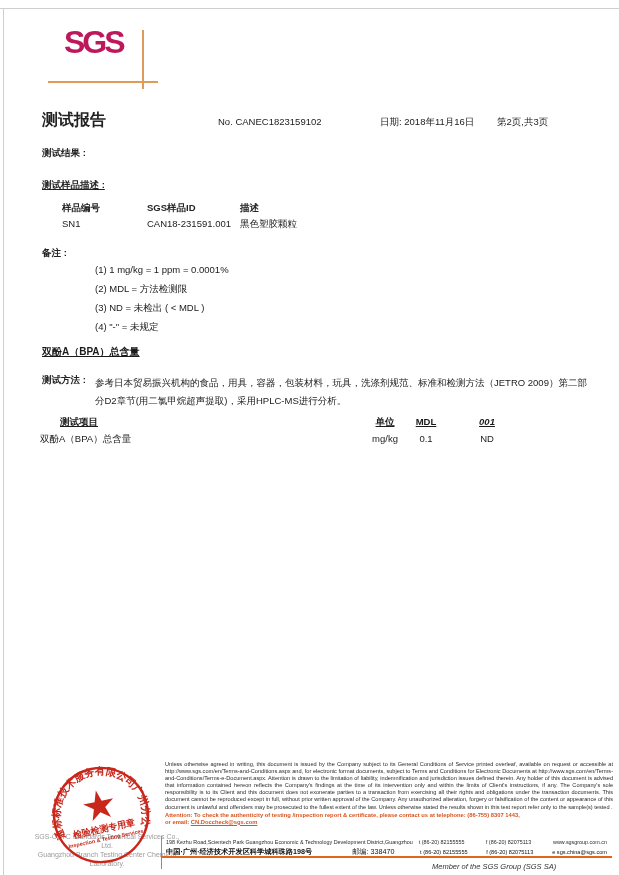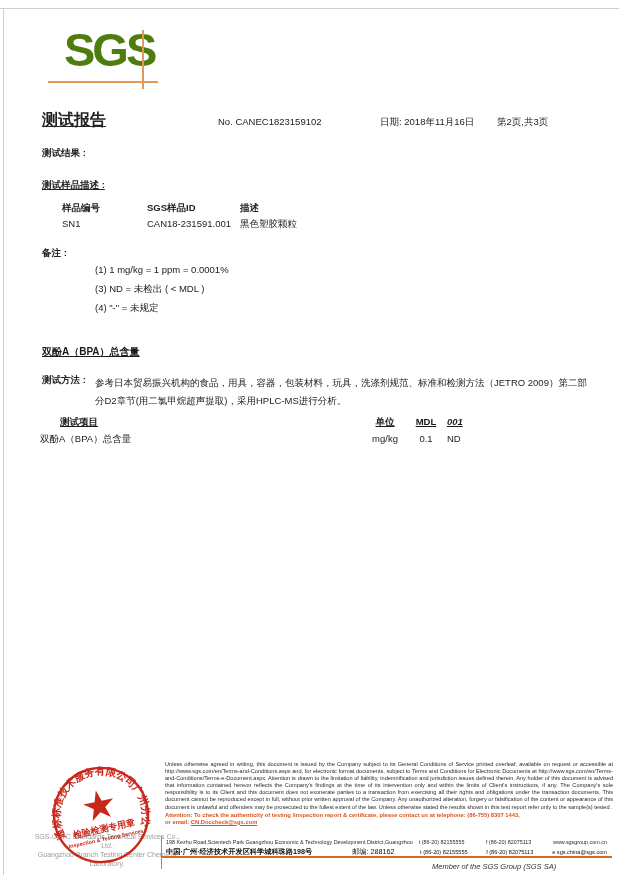--- a/index.html
+++ b/index.html
@@ -10,27 +10,27 @@
     width: 619px; height: 875px;
     background: #fff;
     overflow: hidden;
   }
   .edge-top { position:absolute; left:0; top:8px; width:619px; height:1px; background:#cfcfcf; }
   .edge-left { position:absolute; left:3px; top:8px; width:1px; height:867px; background:#cfcfcf; }
 
   
   .logo-text {
     position:absolute; left:64px; top:26px;
-    font-size:47px; font-weight:bold; color:#4d7c0f;
+    font-size:32px; font-weight:bold; color:#be185d;
     letter-spacing:-3px; line-height:1;
   }
   .crop-h { position:absolute; left:48px; top:81px; width:110px; height:2px; background:#dd9b57; }
   .crop-v { position:absolute; left:142px; top:30px; width:2px; height:59px; background:#dd9b57; }
 
-  .report-title { position:absolute; left:42px; top:110px; font-size:16px; font-weight:bold; color:#222;text-decoration:underline; }
+  .report-title { position:absolute; left:42px; top:110px; font-size:16px; font-weight:bold; color:#222; }
   .report-no   { position:absolute; left:218px; top:116px; font-size:9.5px; }
   .report-date { position:absolute; left:380px; top:116px; font-size:9.5px; }
   .report-page { position:absolute; left:497px; top:116px; font-size:9.5px; }
 
   .lbl { font-size:9.5px; font-weight:bold; color:#222; }
   .txt { font-size:9.5px; color:#222; }
 
   .results-label { position:absolute; left:42px; top:147px; }
   .sample-heading { position:absolute; left:42px; top:179px; text-decoration:underline; }
 
@@ -47,21 +47,21 @@
   .bpa-heading { position:absolute; left:42px; top:345px; font-size:10px; font-weight:bold; text-decoration:underline; }
   .method-label { position:absolute; left:42px; top:374px; }
   .method-text  { position:absolute; left:95px; top:374px; width:492px; line-height:18px; }
 
   .result-table { position:absolute; left:40px; top:416px; width:445px; }
   .rt-row { position:relative; height:17px; }
   .rt-item-h { position:absolute; left:20px; text-decoration:underline; }
   .rt-item   { position:absolute; left:0; }
   .rt-unit { position:absolute; left:320px; width:50px; text-align:center; }
   .rt-mdl  { position:absolute; left:366px; width:40px; text-align:center; }
-  .rt-val  { position:absolute; left:407px; width:46px; text-align:left; }
+  .rt-val  { position:absolute; left:424px; width:46px; text-align:center; }
   .rt-head { font-weight:bold; text-decoration:underline; font-size:9.5px; }
   .rt-head.italic { font-style:italic; }
 
   
   .stamp { position:absolute; left:46px; top:760px; width:110px; height:110px; transform:rotate(-12deg); }
   .company-lines { position:absolute; left:32px; top:832px; width:150px; color:#9b9b9b; font-size:7px; line-height:9px; text-align:center; }
 
   .fineprint { position:absolute; left:165px; top:761px; width:448px; }
   .disclaimer { font-size:5.6px; line-height:7.1px; color:#2b2b2b; text-align:justify; }
   .attention  { margin-top:1px; font-size:5.8px; line-height:7px; font-weight:bold; color:#d9541e; }
@@ -114,20 +114,21 @@
     <div class="st-row">
       <span class="st-c1 txt">SN1</span>
       <span class="st-c2 txt">CAN18-231591.001</span>
       <span class="st-c3 txt">黑色塑胶颗粒</span>
     </div>
   </div>
 
   <div class="notes-label lbl">备注 :</div>
   <div class="notes-list">
     <div class="note">(1) 1 mg/kg = 1 ppm = 0.0001%</div>
+    <div class="note">(2) MDL = 方法检测限</div>
     <div class="note">(3) ND = 未检出 ( &lt; MDL )</div>
     <div class="note">(4) "-" = 未规定</div>
   </div>
 
   <div class="bpa-heading">双酚A（BPA）总含量</div>
 
   <div class="method-label lbl">测试方法 :</div>
   <div class="method-text txt">参考日本贸易振兴机构的食品，用具，容器，包装材料，玩具，洗涤剂规范、标准和检测方法（JETRO 2009）第二部分D2章节(用二氯甲烷超声提取)，采用HPLC-MS进行分析。</div>
 
   <div class="result-table">
@@ -175,21 +176,21 @@
 
   <div class="addr-block">
     <div class="addr-row addr-en">
       <span class="addr-part street">198 Kezhu Road,Scientech Park Guangzhou Economic &amp; Technology Development District,Guangzhou,China 510663</span>
       <span class="addr-part tel">t (86-20) 82155555</span>
       <span class="addr-part fax">f (86-20) 82075113</span>
       <span class="addr-part web">www.sgsgroup.com.cn</span>
     </div>
     <div class="addr-row addr-cn">
       <span class="addr-part street">中国·广州·经济技术开发区科学城科珠路198号</span>
-      <span class="addr-part post">邮编: 288162</span>
+      <span class="addr-part post">邮编: 338470</span>
       <span class="addr-part tel">t (86-20) 82155555</span>
       <span class="addr-part fax">f (86-20) 82075113</span>
       <span class="addr-part email">e sgs.china@sgs.com</span>
     </div>
   </div>
 
   <div class="footer-line"></div>
   <div class="member-text">Member of the SGS Group (SGS SA)</div>
 
 </div>

